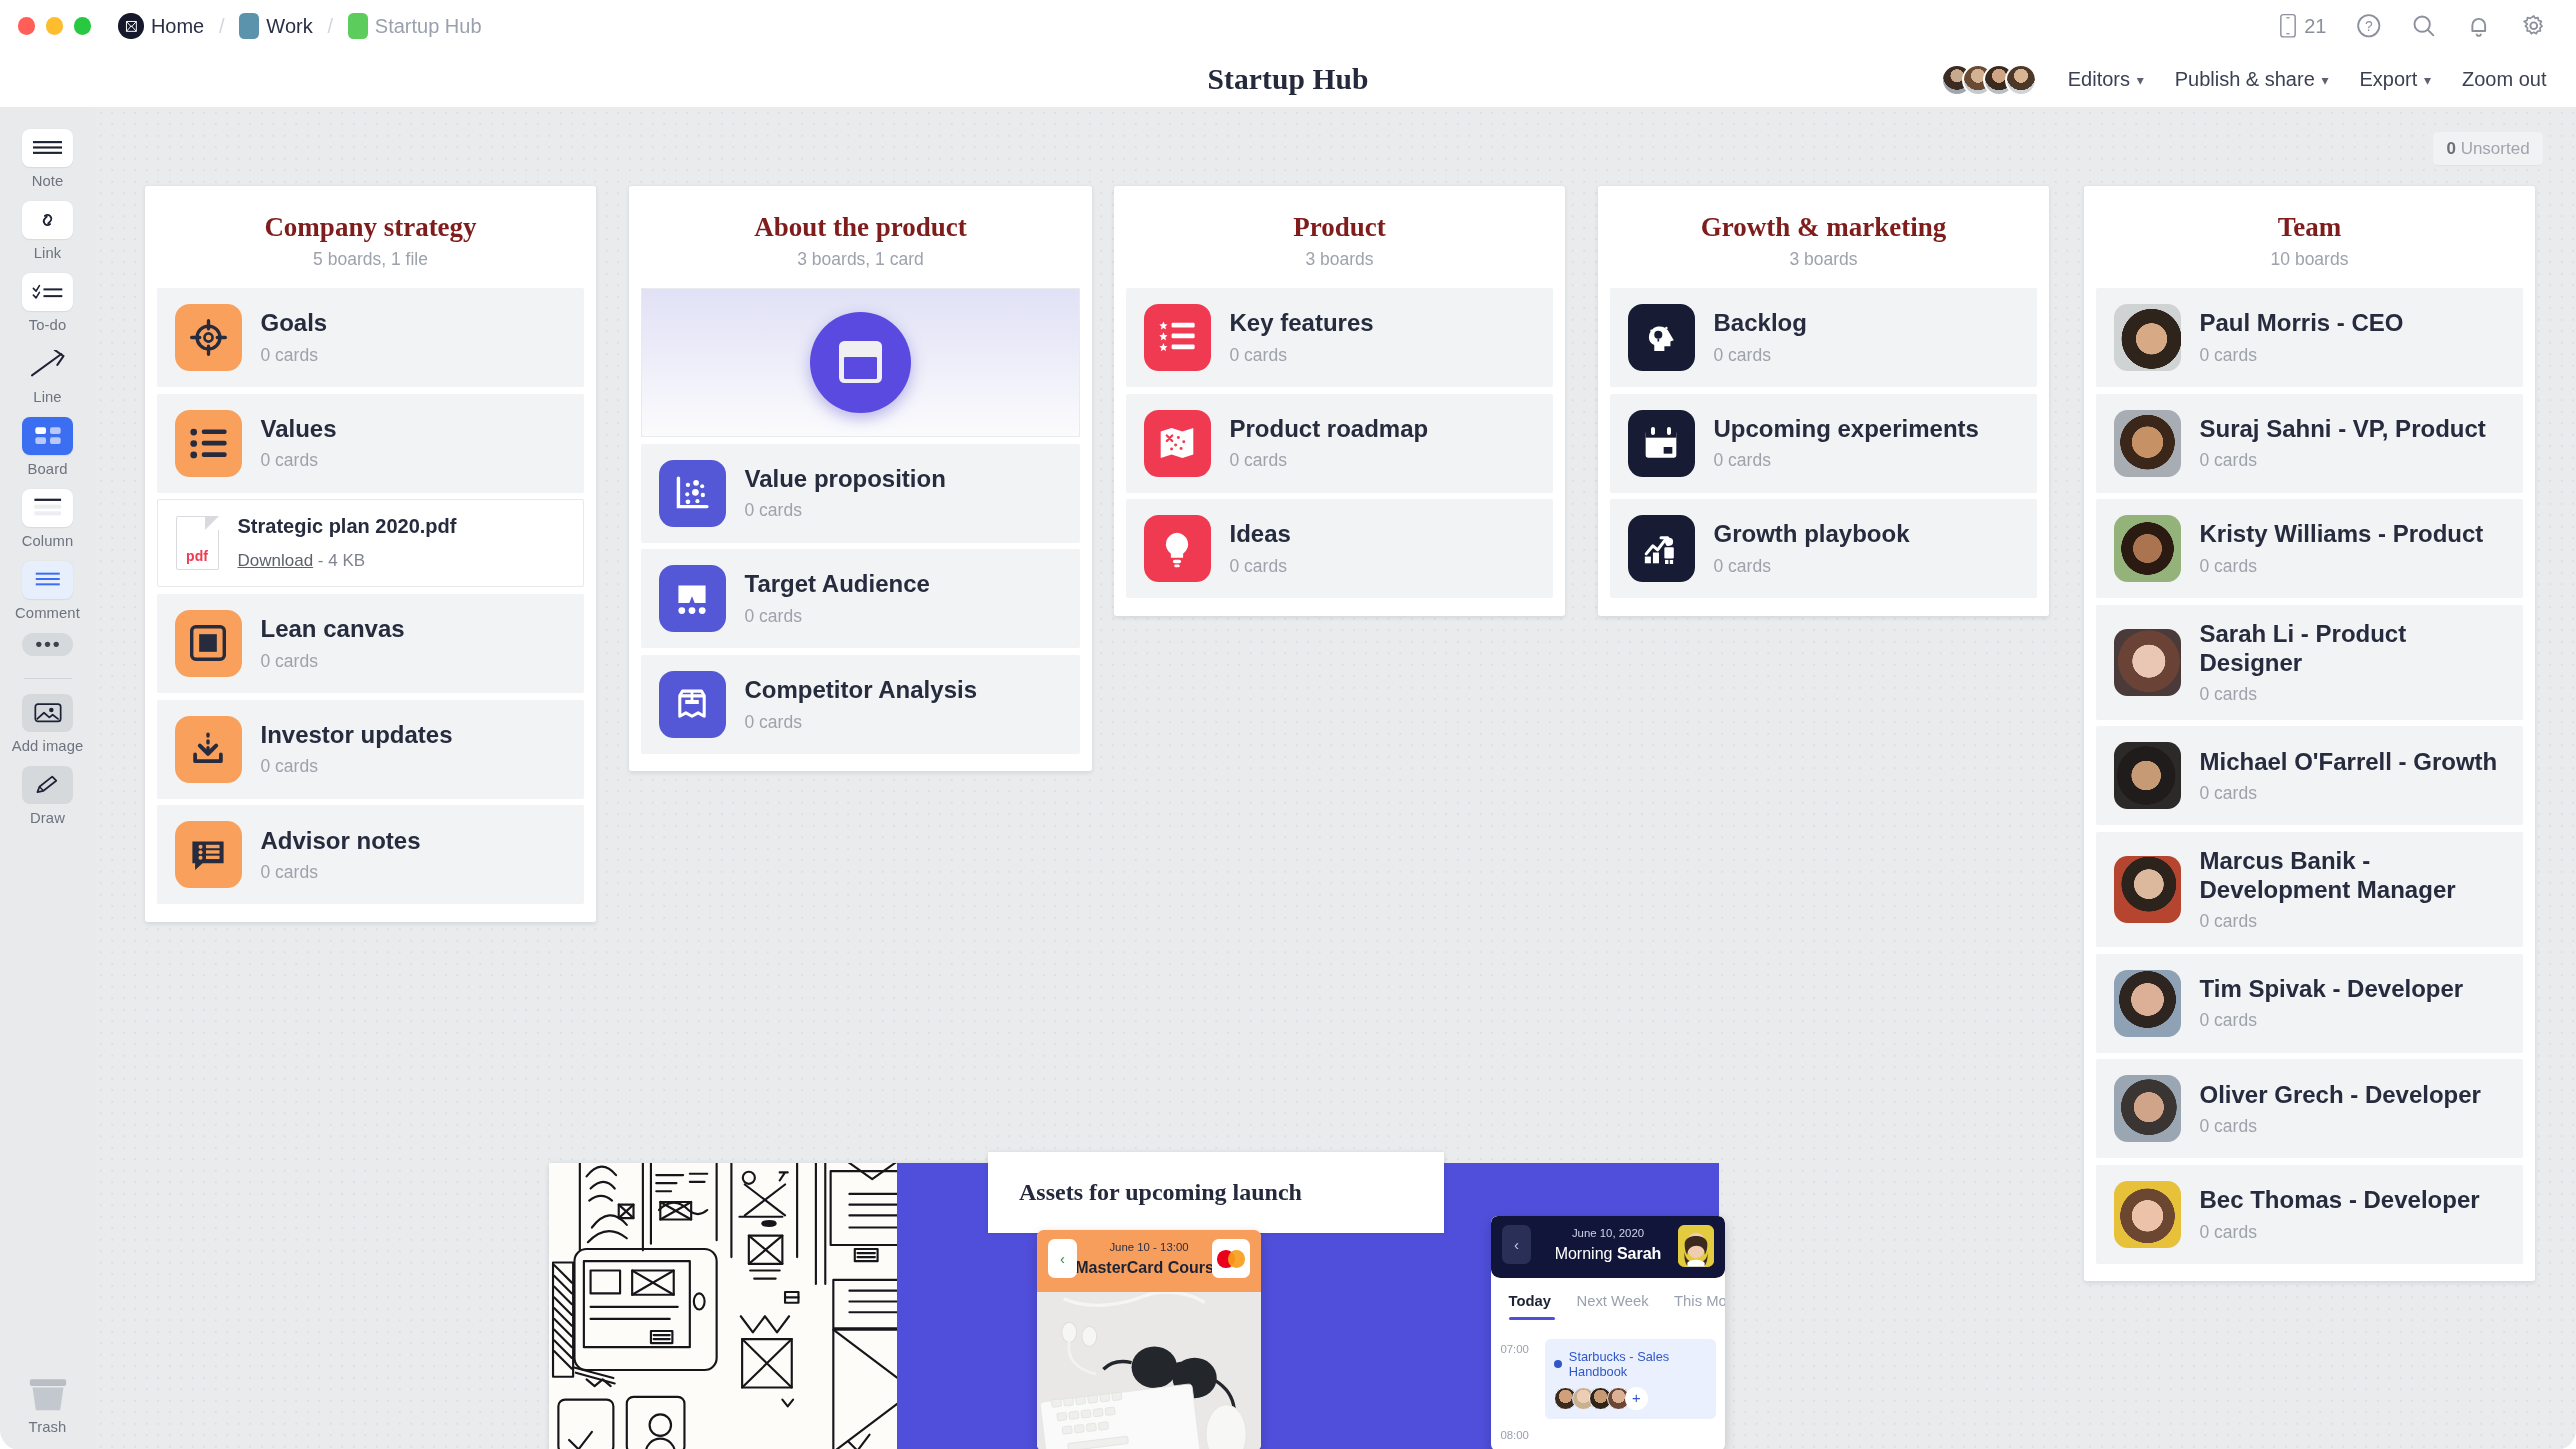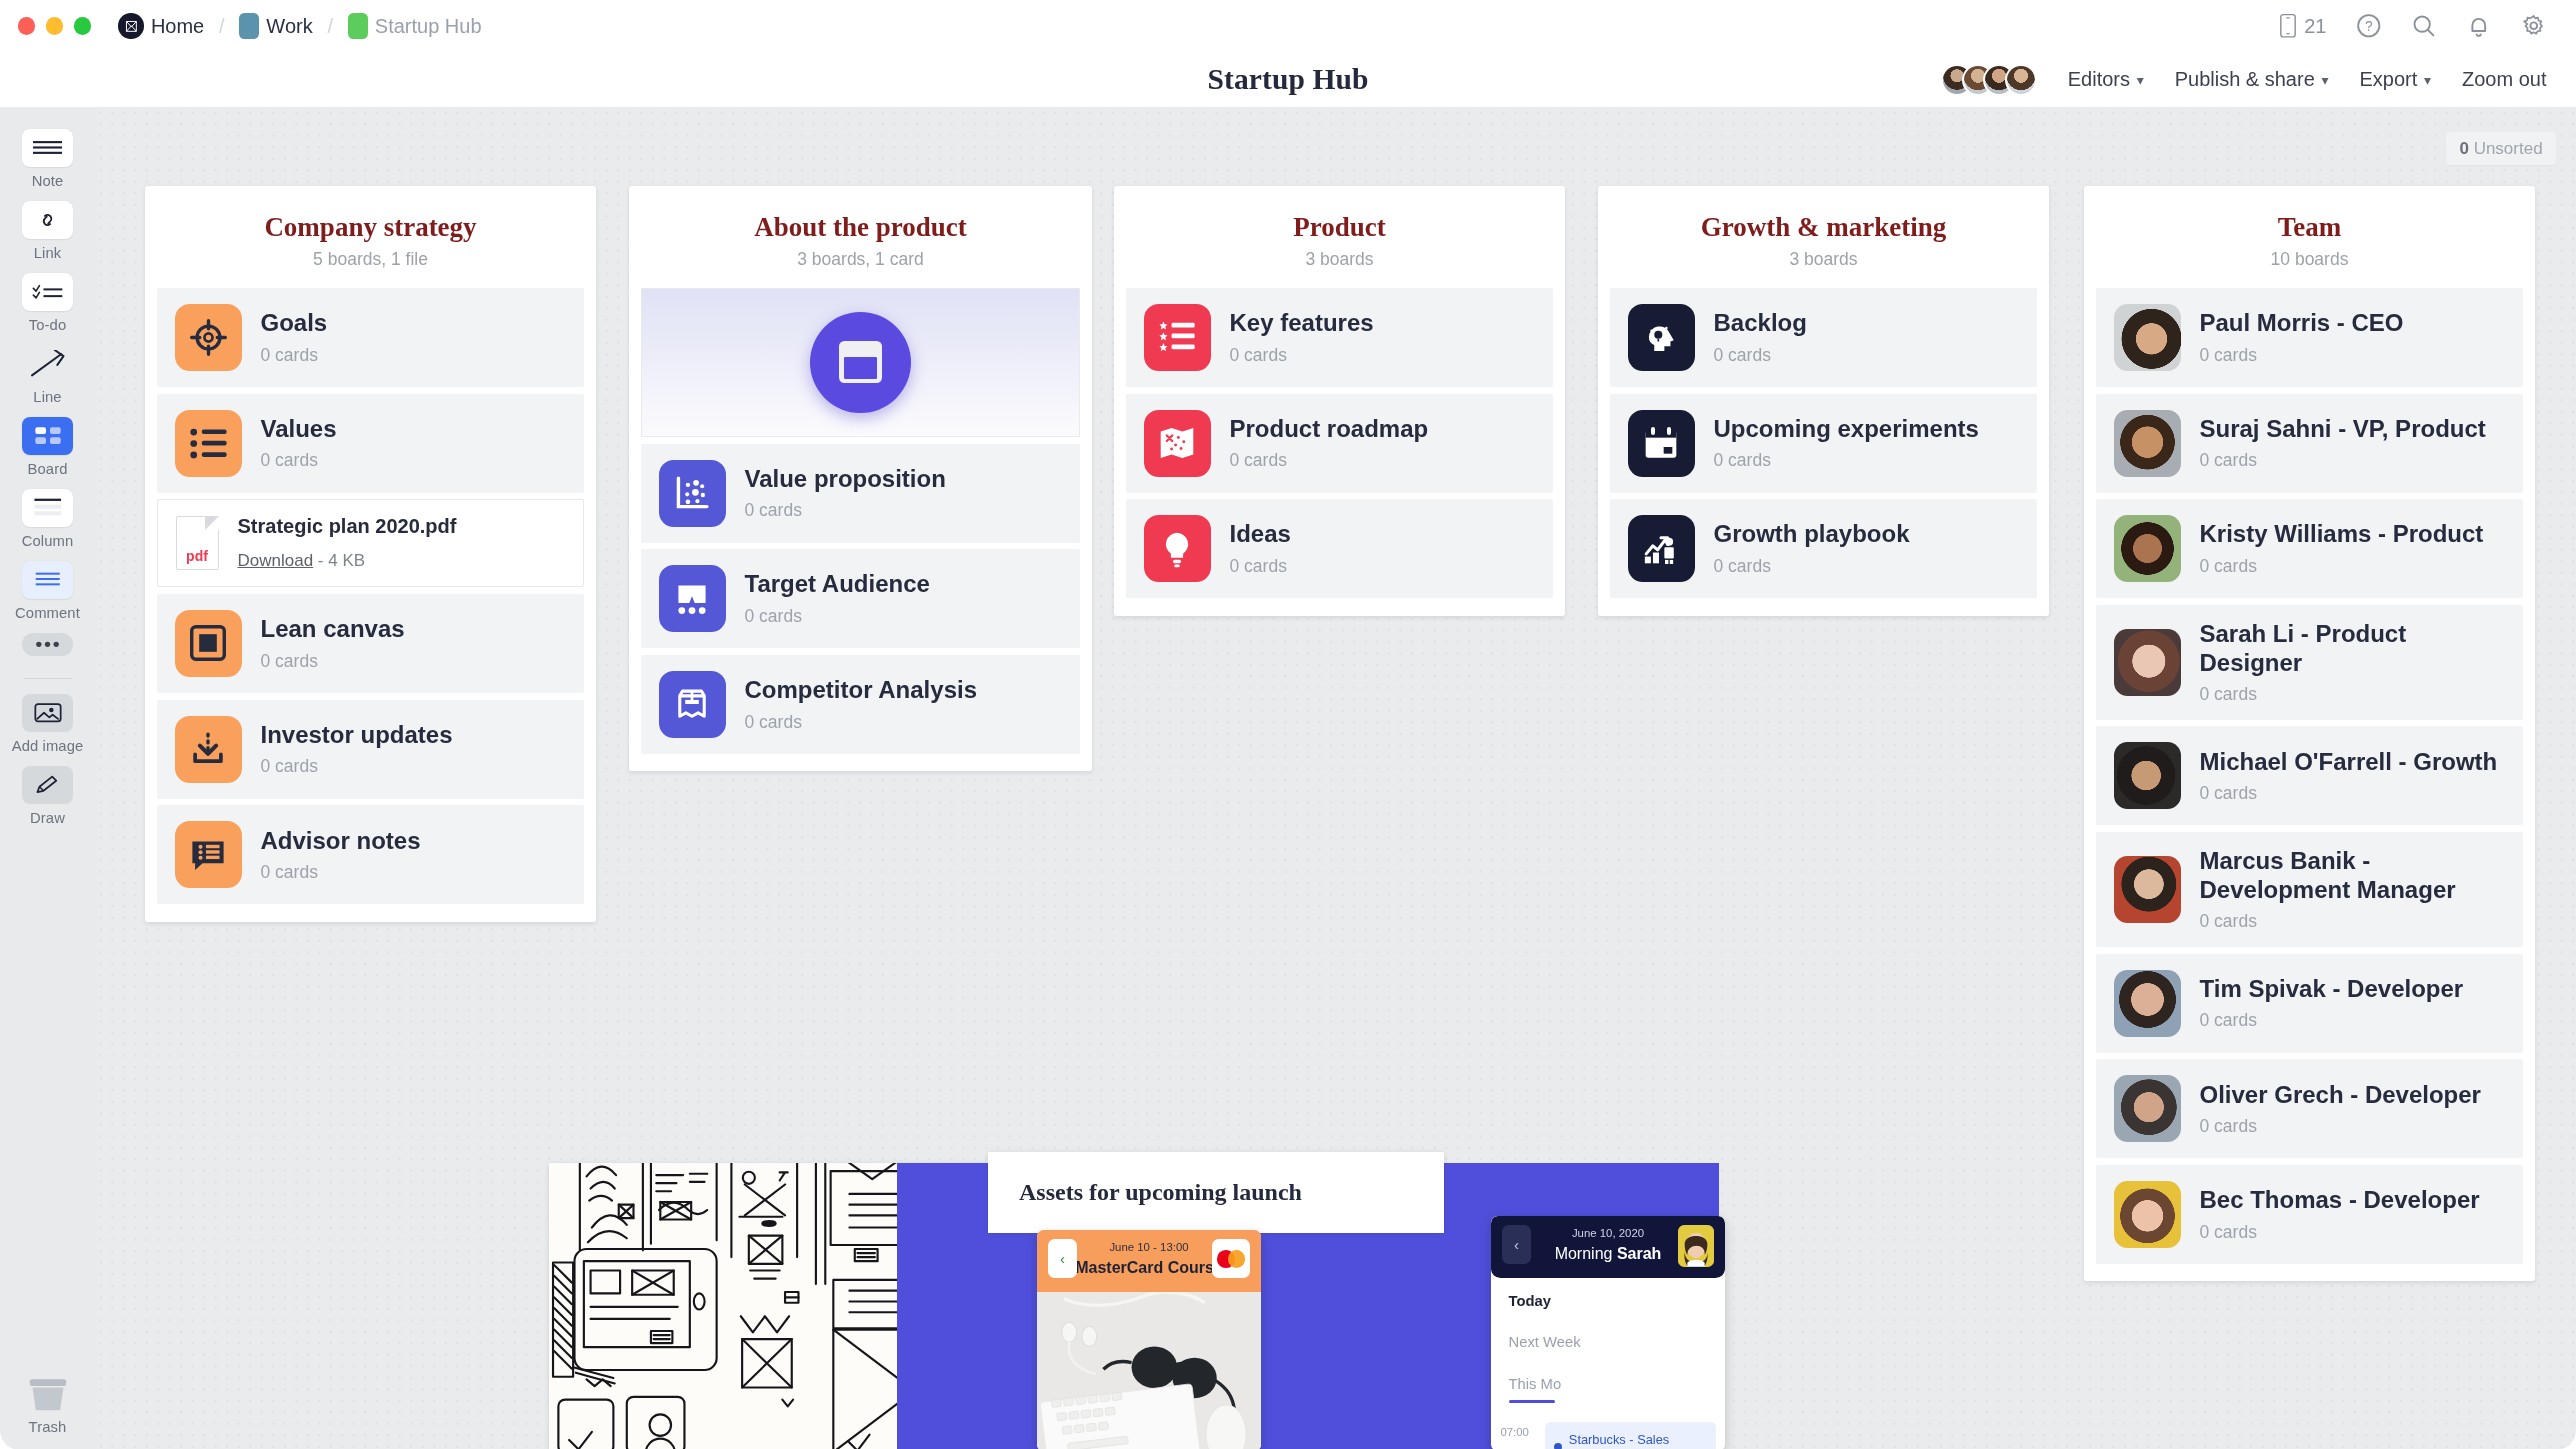--- a/index.html
+++ b/index.html
@@ -101,21 +101,21 @@
   
   .canvas {
     position: absolute; left: 95px; top: 107px; right: 0; bottom: 0;
     background-color: #e9ebed;
     background-image: radial-gradient(#dcdfe2 1.1px, transparent 1.1px);
     background-size: 11.5px 11.5px;
     overflow: hidden;
   }
 
   .unsorted {
-    position: absolute; right: 20px; top: 25px;
+    position: absolute; right: 33px; top: 25px;
     background: #f1f2f4; border-radius: 4px;
     padding: 6.7px 13.4px; font-size: 17px; color: #a0a5ad;
     box-shadow: 0 0.7px 1.3px rgba(0,0,0,.04);
   }
   .unsorted b { color: #6b7079; font-weight: bold; }
 
   
   .col {
     position: absolute;
     background: #ffffff;
@@ -240,21 +240,21 @@
   .mc i.l { left: 0; background: #eb001b; }
   .mc i.r { right: 0; background: #f79e1b; opacity: .92; }
   .ph-avatar {
     position: absolute; right: 10.7px; top: 9.4px;
     width: 36px; height: 42px; border-radius: 6.7px;
     background: linear-gradient(160deg,#e8d44c,#d8c23c);
     overflow: hidden;
   }
   .ph-photo { height: 176px; background: #e7e7e5; position: relative; overflow: hidden; }
 
-  .tabs { display: flex; gap: 25.5px; padding: 14.8px 17.5px 0; flex-direction: column; }
+  .tabs { display: flex; gap: 25.5px; padding: 14.8px 17.5px 0; }
   .tab { font-size: 14.8px; color: #9aa0ad; white-space: nowrap; }
   .tab.active { color: #1d2235; font-weight: bold; }
   .tab-underline { height: 3.4px; width: 46px; background: #4f4fdb; border-radius: 2px; margin: 8px 0 0 17.5px; }
   .sched { padding: 19px 0 0; }
   .sched-row { display: flex; align-items: flex-start; gap: 9.4px; padding: 0 9.4px 5.4px; }
   .sched-time { font-size: 11.4px; color: #9aa0ad; width: 35px; padding-top: 4px; }
   .ev { flex: 1; border-radius: 5.4px; padding: 9.4px 9.4px; }
   .ev.blue { background: #eaf0fe; }
   .ev-title { font-size: 12.8px; color: #2f57c7; display:flex; align-items:center; gap:6.7px; }
   .ev-dot { width: 8px; height: 8px; border-radius: 50%; background: #2f57c7; flex:0 0 8px; }

